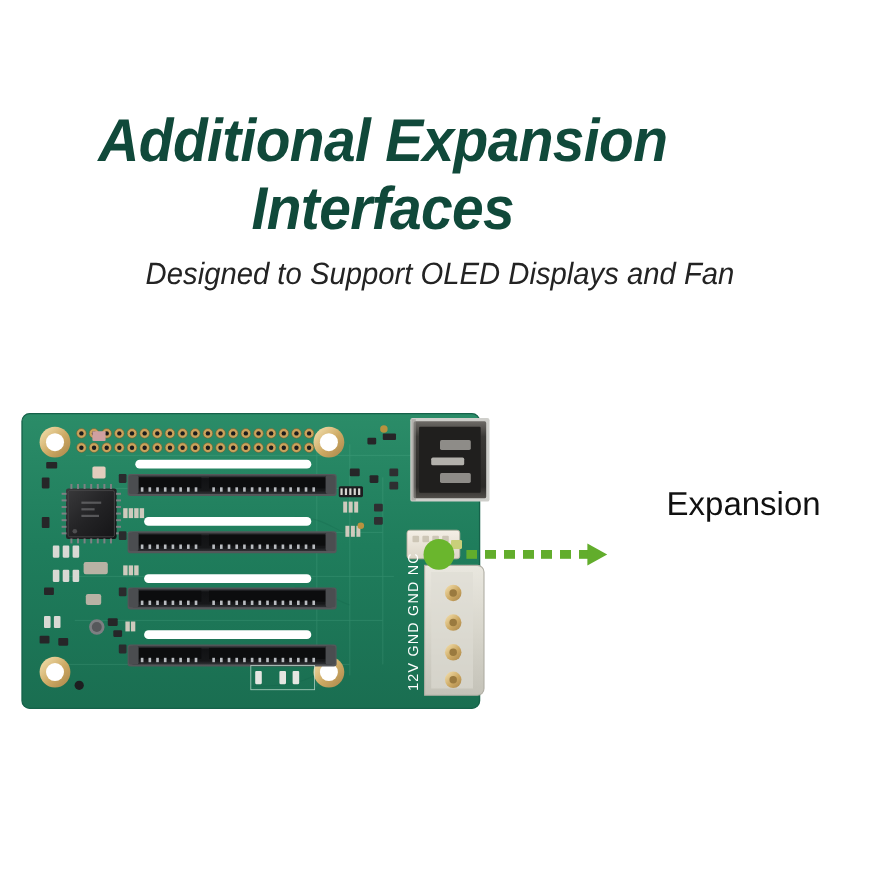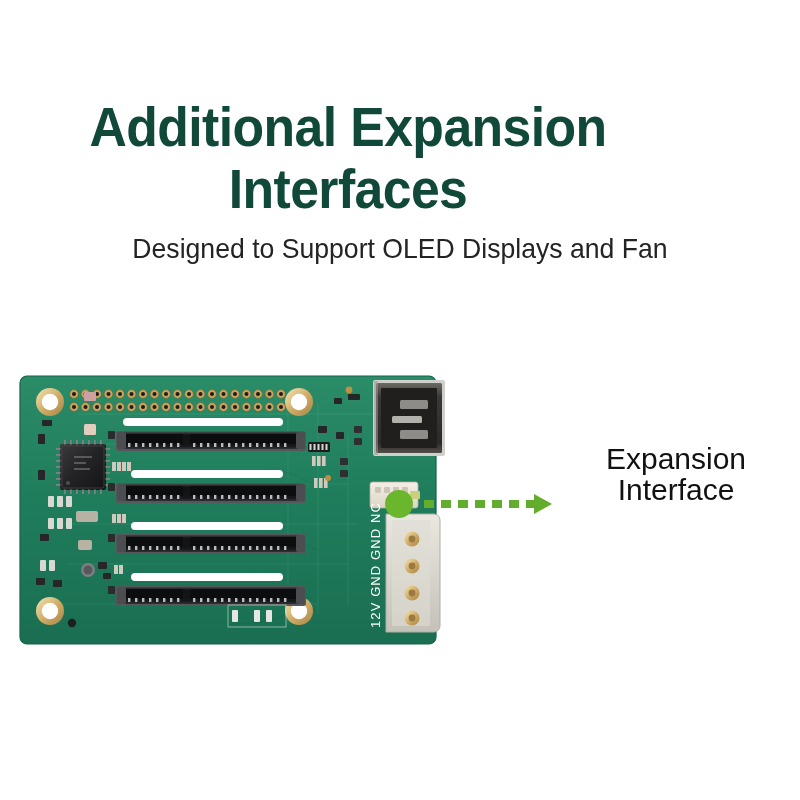--- a/index.html
+++ b/index.html
@@ -17,20 +17,21 @@
     -webkit-font-smoothing: antialiased;
   }
 
   
   #heading-block {
     position: absolute;
     left: 0;
     top: 96px;
     width: 696px;
     text-align: center;
+    font-style: italic;
   }
   #main-heading {
     color: #10493a;
     font-size: 55px;
     line-height: 62px;
     font-weight: bold;
     font-stretch: condensed;
     letter-spacing: -0.6px;
     margin: 0;
     padding: 0;
@@ -603,14 +604,13 @@
 </svg>
 </div>
 
 <div id="highlight-dot"></div>
 
 <div id="leader-line"></div>
 <div id="leader-arrowhead"></div>
 
 <div id="callout-text">
   <div>Expansion</div>
-  <div>Interface</div>
 </div>
 
 </body></html>

